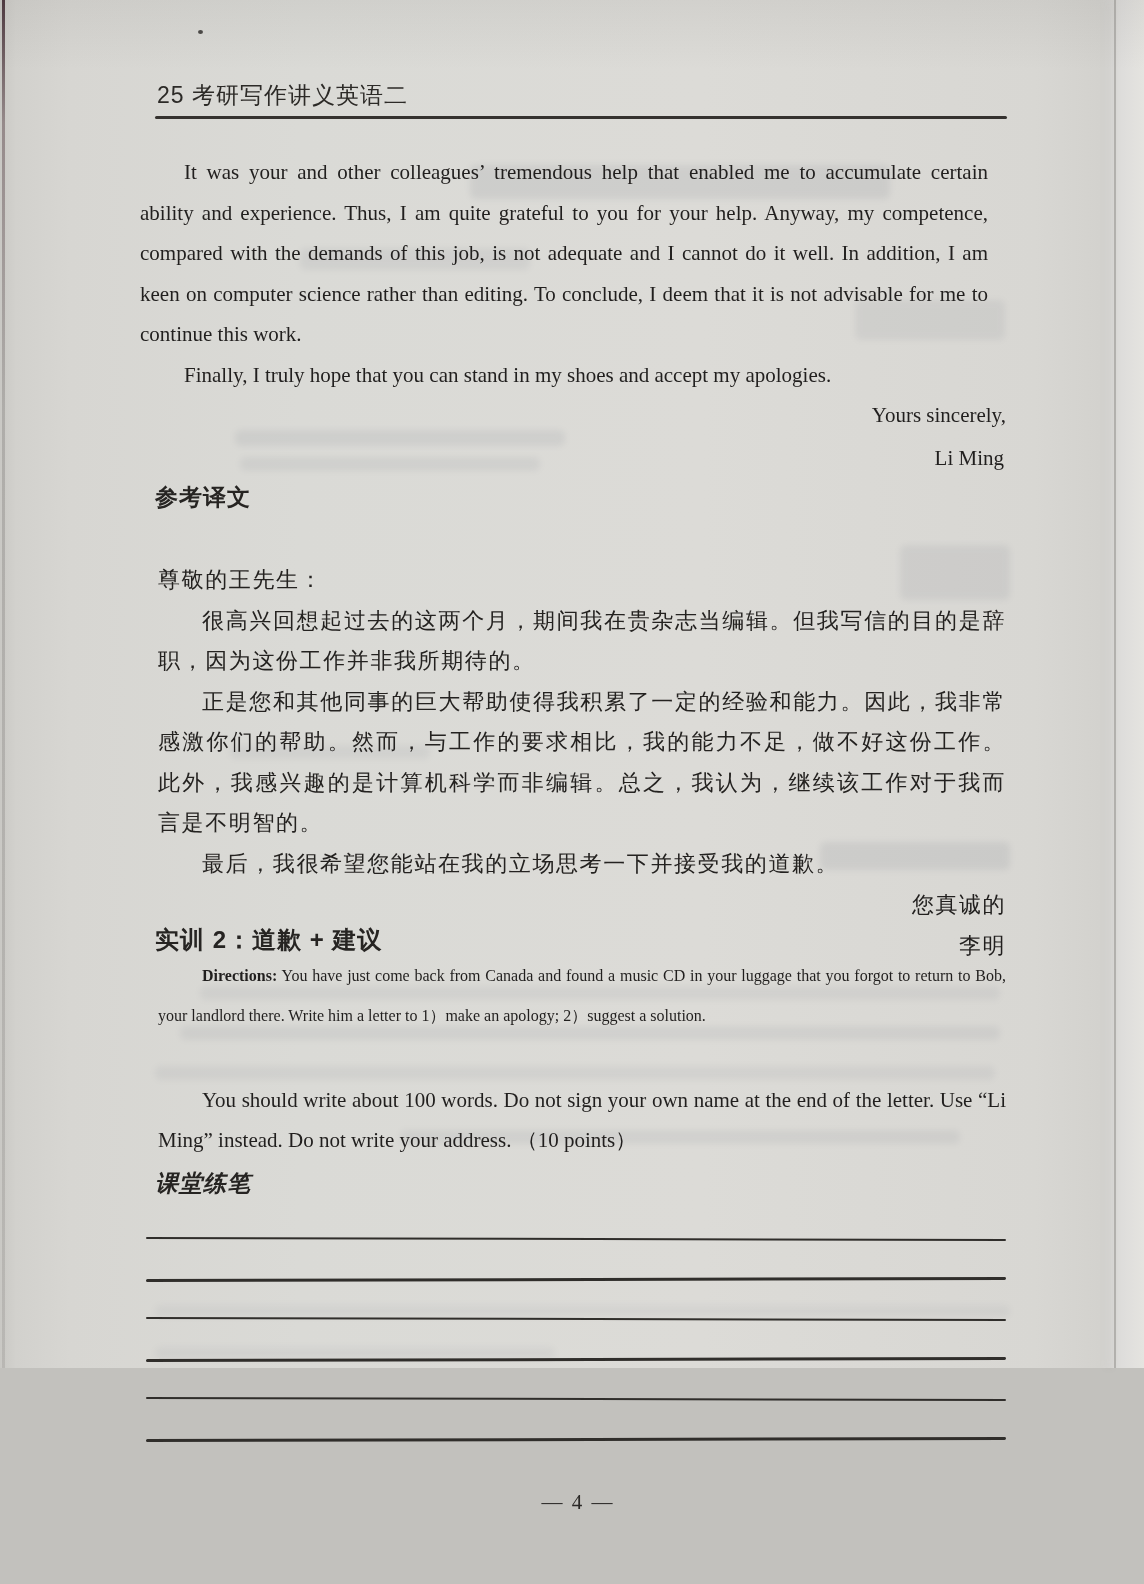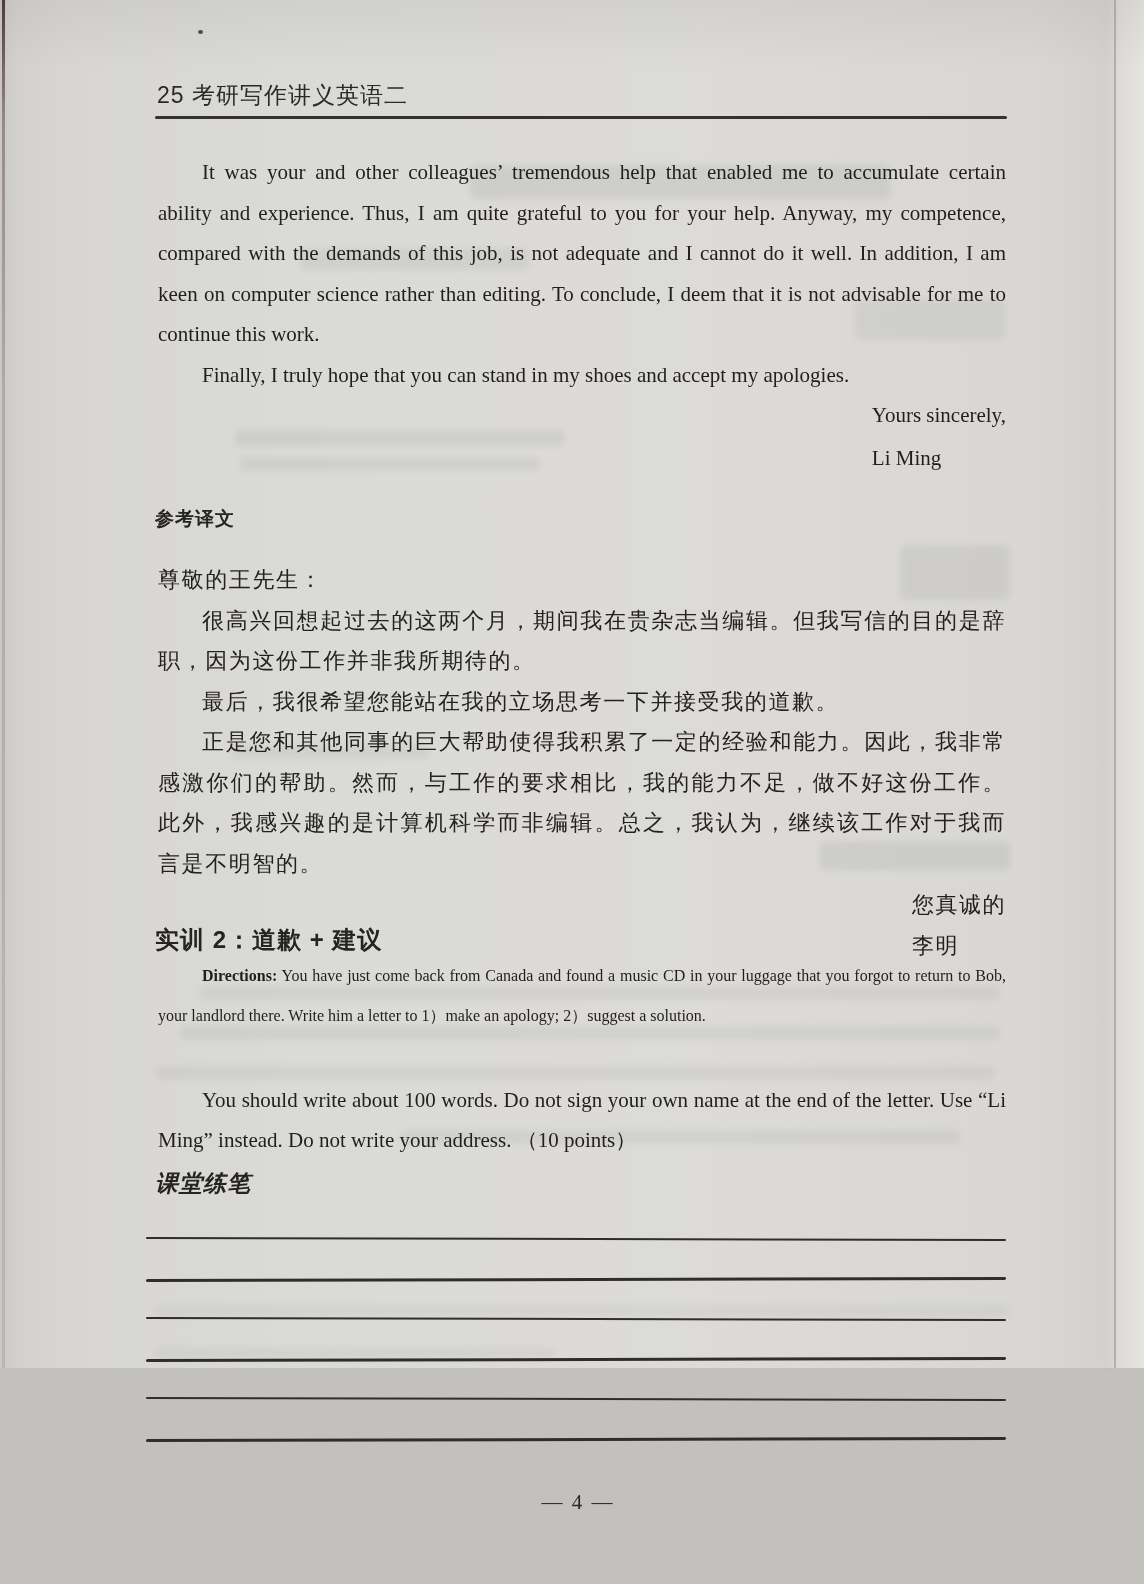--- a/index.html
+++ b/index.html
@@ -45,36 +45,36 @@
     position:absolute;left:157px;top:80px;
     font-family:"Liberation Sans","DejaVu Sans",sans-serif;
     font-size:23px;letter-spacing:1px;color:#2c2a27;white-space:nowrap;
   }
   .header-rule{
     position:absolute;left:155px;top:116px;width:852px;height:3px;
     background:#35322f;border-radius:2px;
   }
   
   .en-body{
-    position:absolute;left:158px;top:152px;width:848px;
+    position:absolute;left:140px;top:152px;width:848px;
     font-size:21px;line-height:40.5px;text-align:justify;color:#211f1e;
   }
   .en-body p{margin:0;text-indent:44px;}
   .closing{
-    position:absolute;right:138px;white-space:nowrap;color:#211f1e;margin-left:12px;
+    position:absolute;right:138px;text-align:right;white-space:nowrap;color:#211f1e;margin-left:12px;
   }
   .closing-en{top:394px;font-size:21px;line-height:43px;}
   .closing-en .sig{padding-right:2px;}
   
   .heading{
     position:absolute;left:155px;
     font-family:"Liberation Sans","DejaVu Sans",sans-serif;
     font-weight:bold;color:#262422;white-space:nowrap;
   }
-  .h-ref{top:482px;font-size:19px;letter-spacing:1px;margin-top:24px;}
+  .h-ref{top:482px;font-size:23px;letter-spacing:1px;}
   .h-drill{top:924px;font-size:24px;letter-spacing:1px;}
   .h-practice{top:1168px;font-size:23px;letter-spacing:1px;font-style:italic;}
   .cn-body{
     position:absolute;left:158px;top:516px;width:848px;
     font-size:22px;line-height:40.5px;letter-spacing:1.6px;
     text-align:justify;color:#242220;
   }
   .cn-body p{margin:0;text-indent:2em;}
   .cn-body .salutation{text-indent:0;margin-top:44px;}
   .closing-cn{top:884px;font-size:22px;line-height:41px;letter-spacing:1.5px;}
@@ -136,22 +136,22 @@
   </div>
   <div class="closing closing-en">
     <div>Yours sincerely,</div>
     <div class="sig">Li Ming</div>
   </div>
 
   <div class="heading h-ref">参考译文</div>
   <div class="cn-body">
     <p class="salutation">尊敬的王先生：</p>
     <p>很高兴回想起过去的这两个月，期间我在贵杂志当编辑。但我写信的目的是辞职，因为这份工作并非我所期待的。</p>
+    <p>正是您和其他同事的巨大帮助使得我积累了一定的经验和能力。因此，我非常感激你们的帮助。然而，与工作的要求相比，我的能力不足，做不好这份工作。此外，我感兴趣的是计算机科学而非编辑。总之，我认为，继续该工作对于我而言是不明智的。</p>
     <p>最后，我很希望您能站在我的立场思考一下并接受我的道歉。</p>
-    <p>正是您和其他同事的巨大帮助使得我积累了一定的经验和能力。因此，我非常感激你们的帮助。然而，与工作的要求相比，我的能力不足，做不好这份工作。此外，我感兴趣的是计算机科学而非编辑。总之，我认为，继续该工作对于我而言是不明智的。</p>
   </div>
   <div class="closing closing-cn">
     <div>您真诚的</div>
     <div>李明</div>
   </div>
 
   <div class="heading h-drill">实训 2：道歉 + 建议</div>
   <div class="directions">
     <p>
       <span class="bold">Directions:</span>

